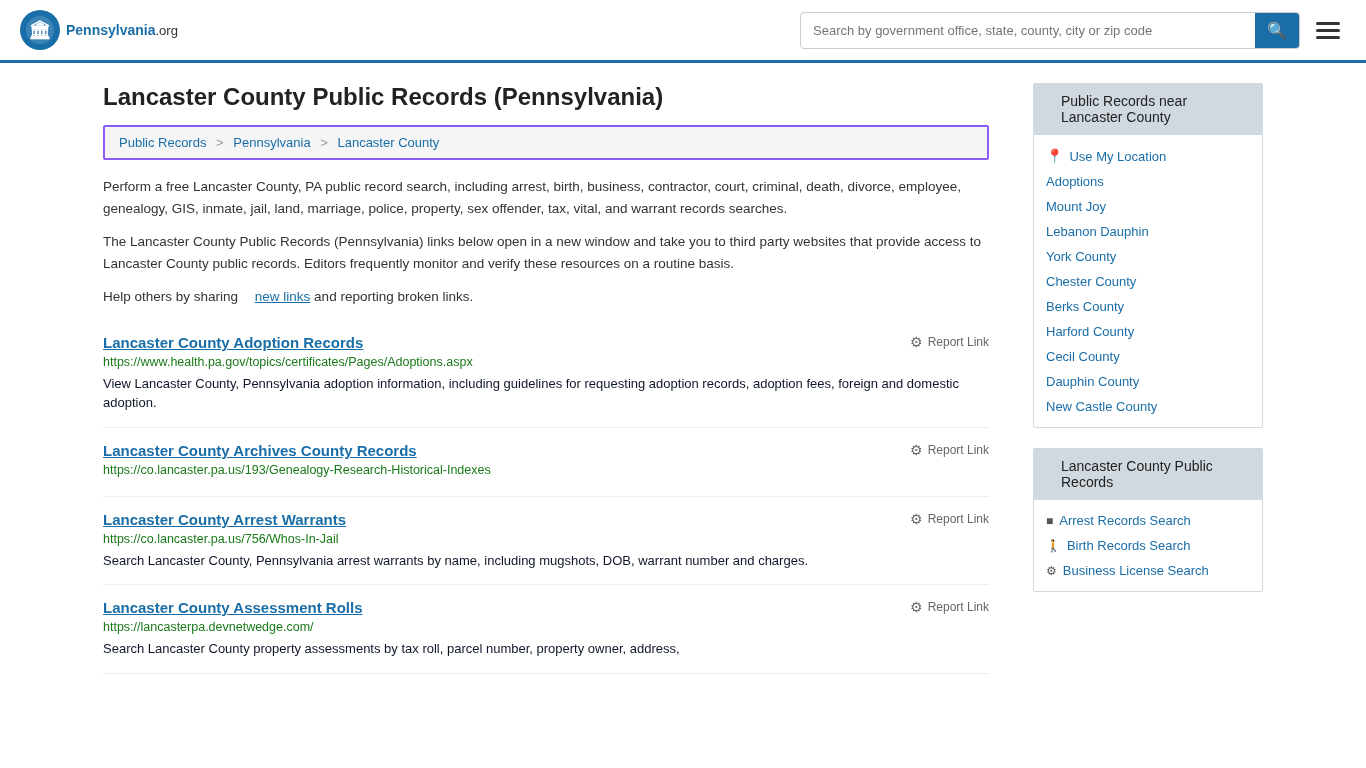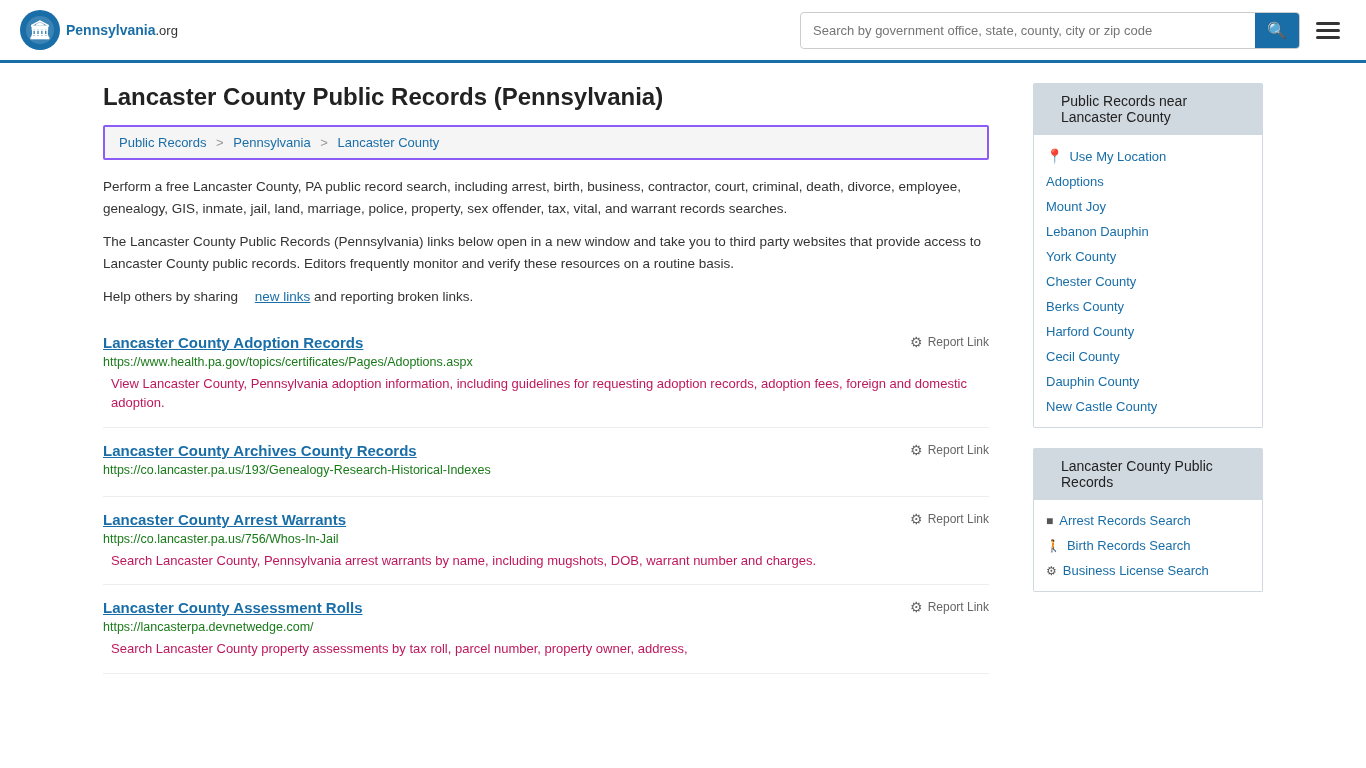--- a/index.html
+++ b/index.html
@@ -159,23 +159,22 @@
     .record-url {
       color: #1a7a1a;
       font-size: 12.5px;
       margin-bottom: 5px;
       text-decoration: none;
       display: block;
       cursor: pointer;
     }
     .record-desc {
       font-size: 13px;
-      color: #be185d;
+      color: #0f172a;
       line-height: 1.5;
-      margin-left: 8px;
     }
 
     
     .sidebar-section {
       margin-bottom: 20px;
     }
     .sidebar-heading {
       background: #d0d8e0;
       font-weight: normal;
       font-size: 14px;

